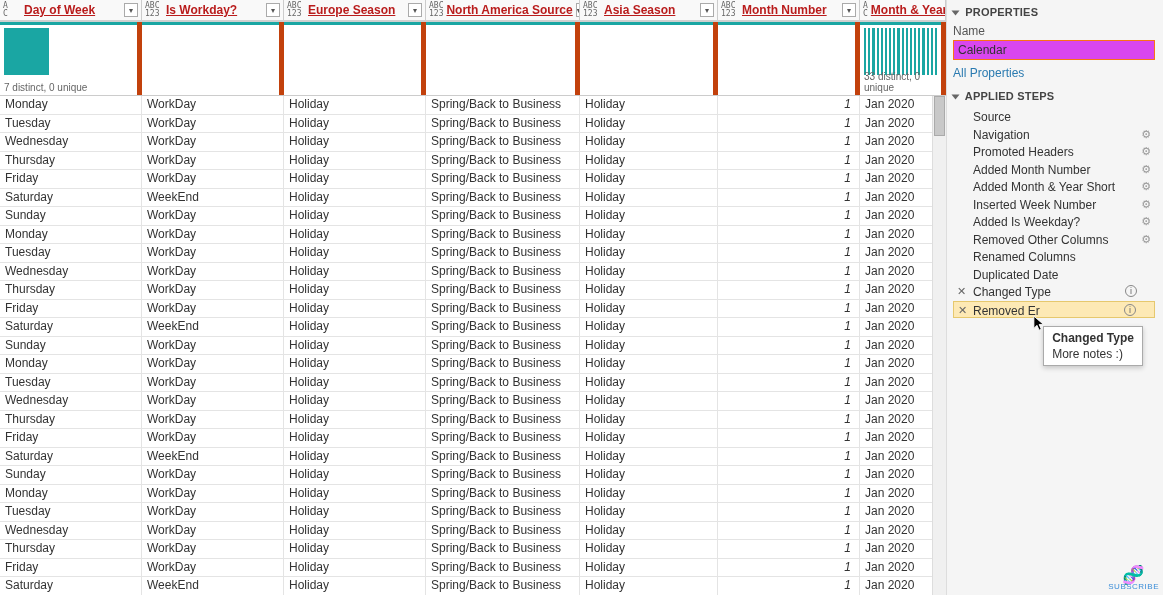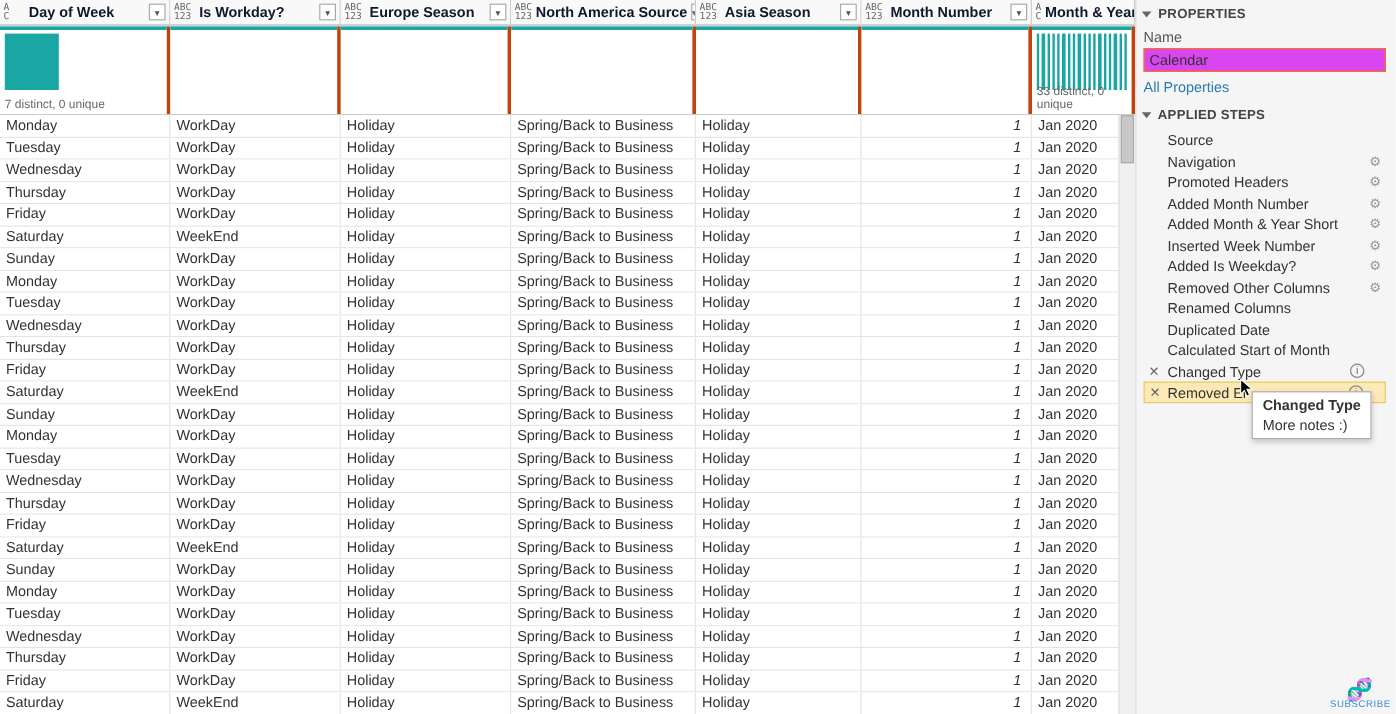--- a/index.html
+++ b/index.html
@@ -52,21 +52,21 @@
     color: #666;
     display: flex;
     flex-direction: column;
     align-items: flex-start;
     justify-content: center;
     margin-right: 3px;
     font-family: Consolas, monospace;
   }
   .col-head .type-icon .t1 { font-size: 8px; }
   .col-head .type-icon .t2 { font-size: 8px; }
-  .col-head .head-label { flex: 1; font-weight: 600; color: #0f172a; }
+  .col-head .head-label { flex: 1; font-weight: 600; color: #b91c1c; text-decoration: underline; }
   .col-head .dd {
     width: 14px;
     height: 14px;
     border: 1px solid #aaa;
     background: #fff;
     margin-left: 3px;
     display: flex;
     align-items: center;
     justify-content: center;
     font-size: 8px;
@@ -82,21 +82,21 @@
   .c5 { width: 142px; }
   .c6 { width: 86px; }     
 
   
   .quality-row {
     display: flex;
     height: 74px;
     border-bottom: 1px solid #ccc;
   }
   .q-cell {
-    border-right: 3px solid #c2410c;
+    border-right: 5px solid #c2410c;
     position: relative;
     background: #fff;
   }
   .q-bars {
     position: absolute;
     left: 4px; right: 4px; top: 6px; bottom: 20px;
     display: flex;
     align-items: flex-end;
     gap: 2px;
   }
@@ -666,23 +666,20 @@
       <div class="step">
         <span>Removed Other Columns</span>
         <span class="gear">⚙</span>
       </div>
       <div class="step">
         <span>Renamed Columns</span>
       </div>
       <div class="step">
         <span>Duplicated Date</span>
       </div>
-      <div class="step">
-        <span>Calculated Start of Month</span>
-      </div>
       <div class="step has-x has-info">
         <span class="x">✕</span>
         <span>Changed Type</span>
         <span class="info">i</span>
       </div>
       <div class="step has-x has-info selected">
         <span class="x">✕</span>
         <span>Removed Er</span>
         <span class="info">i</span>
       </div>

